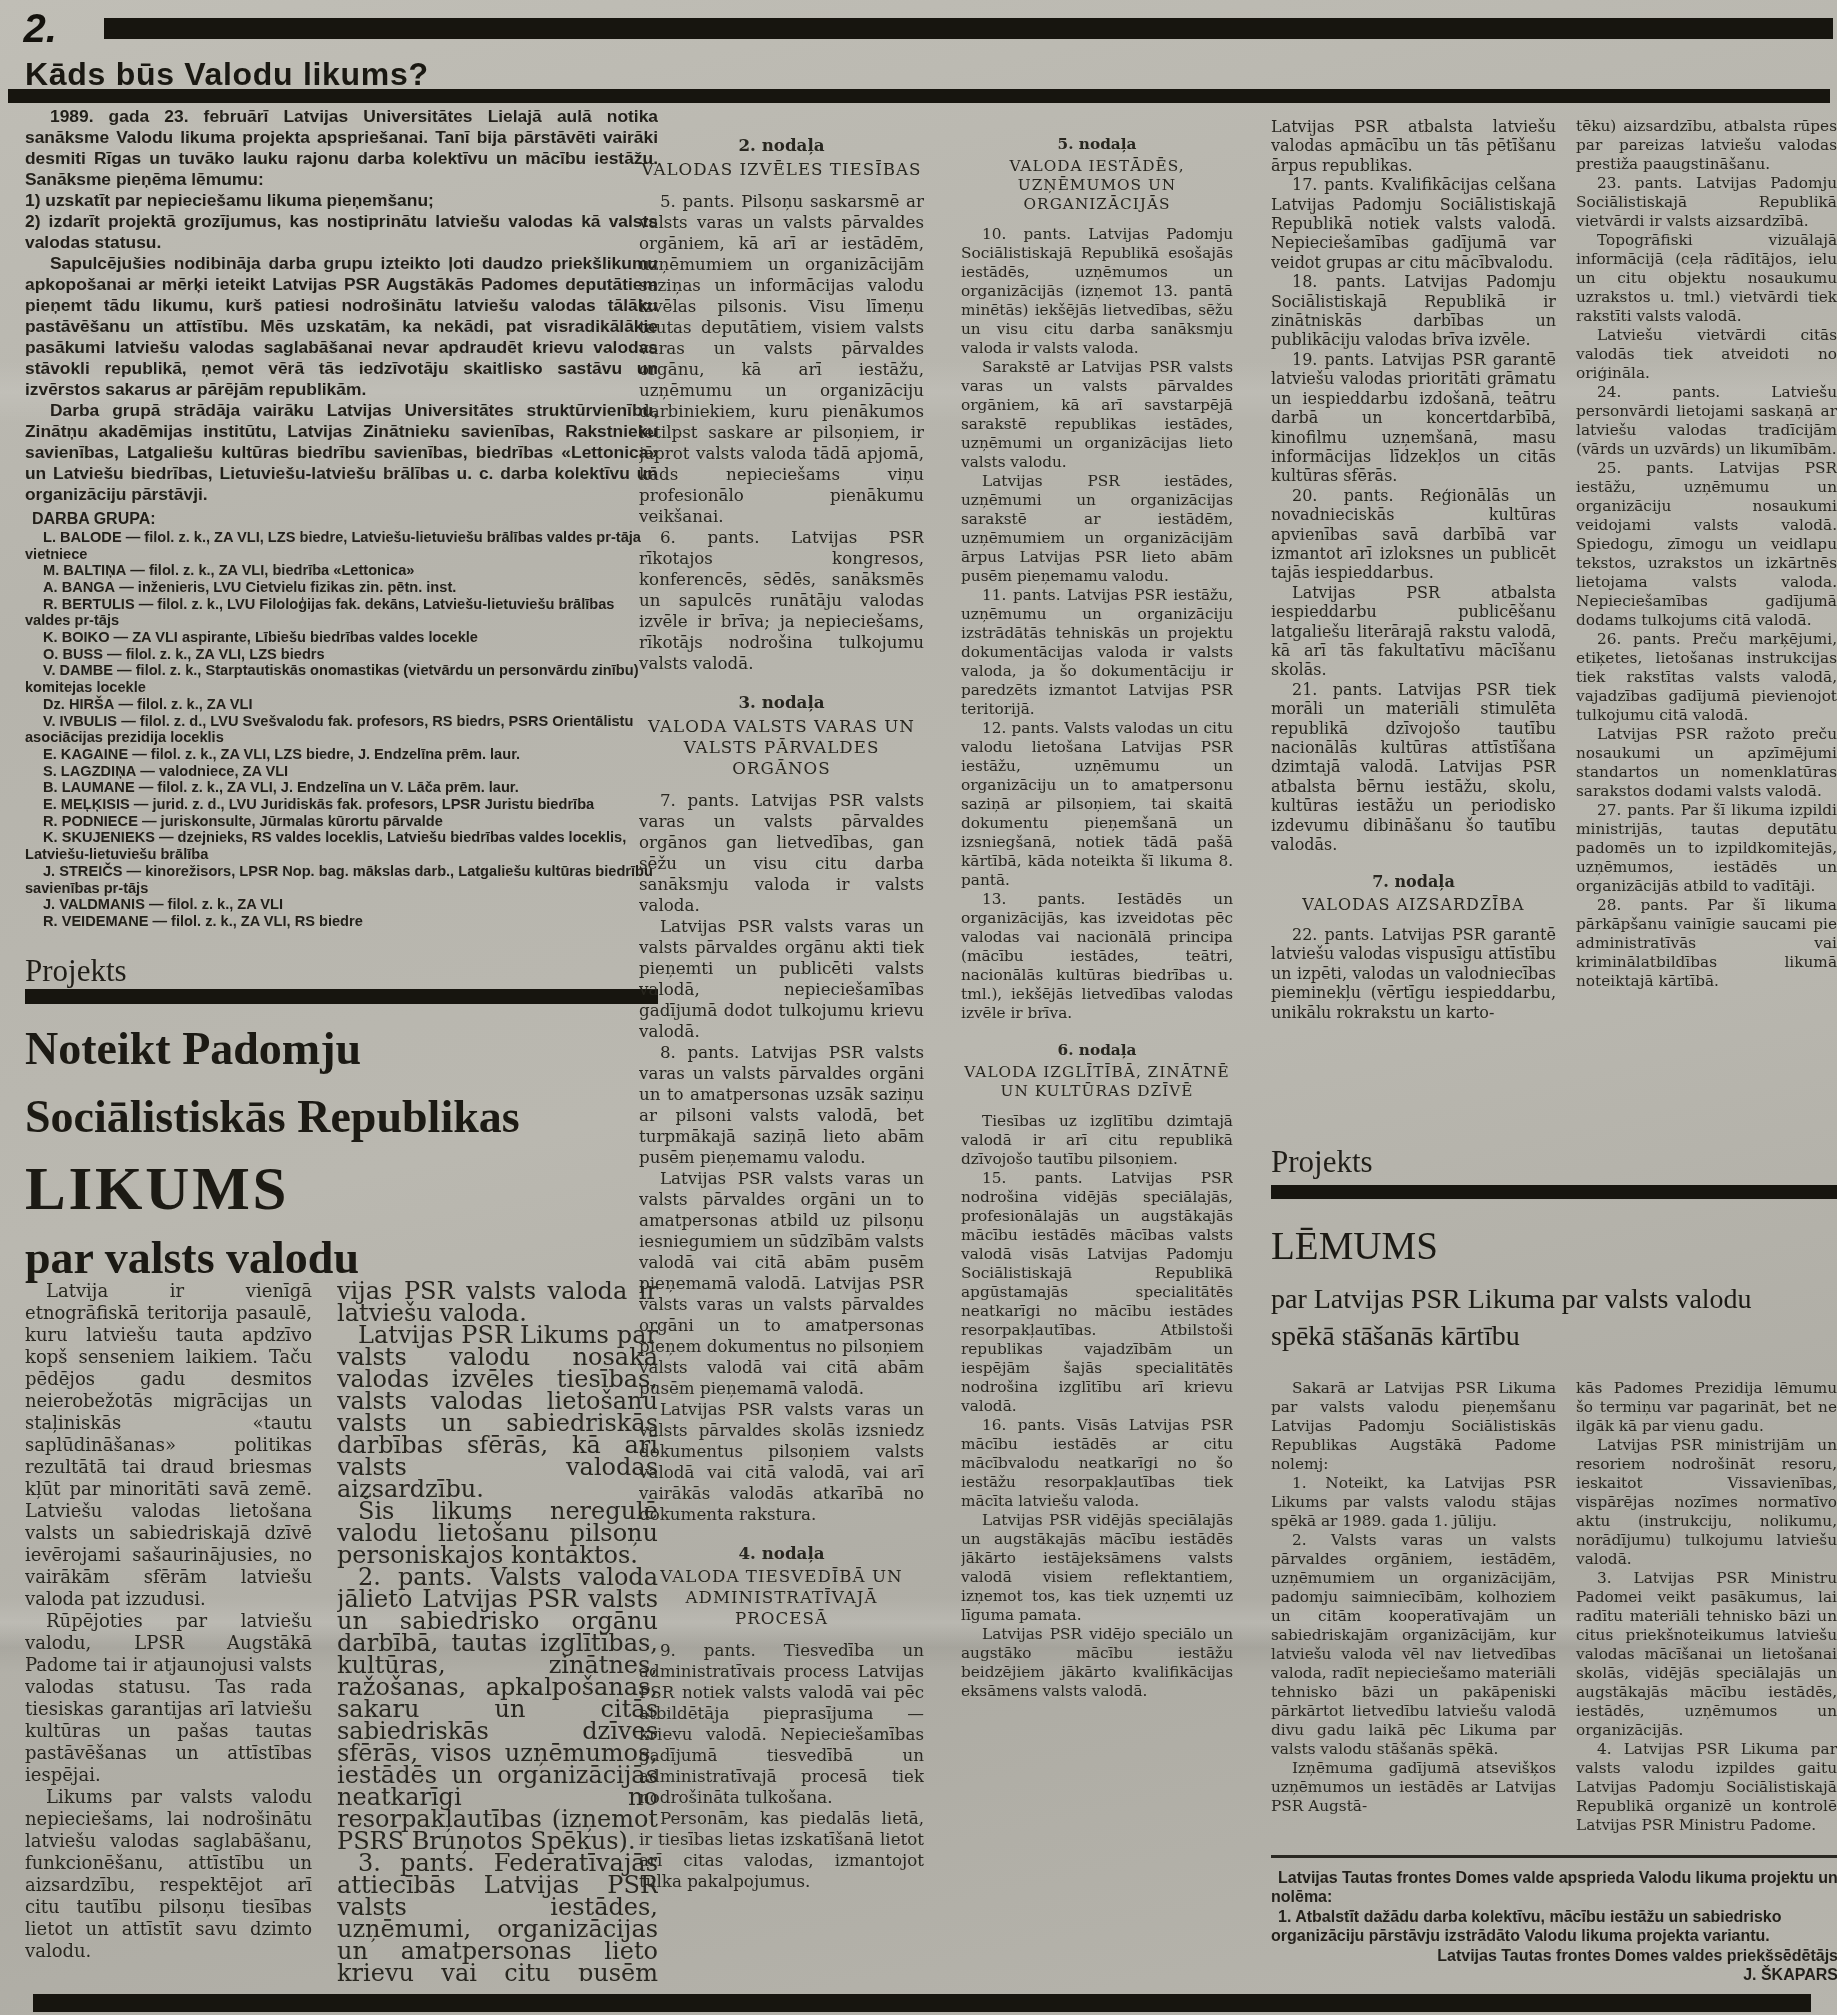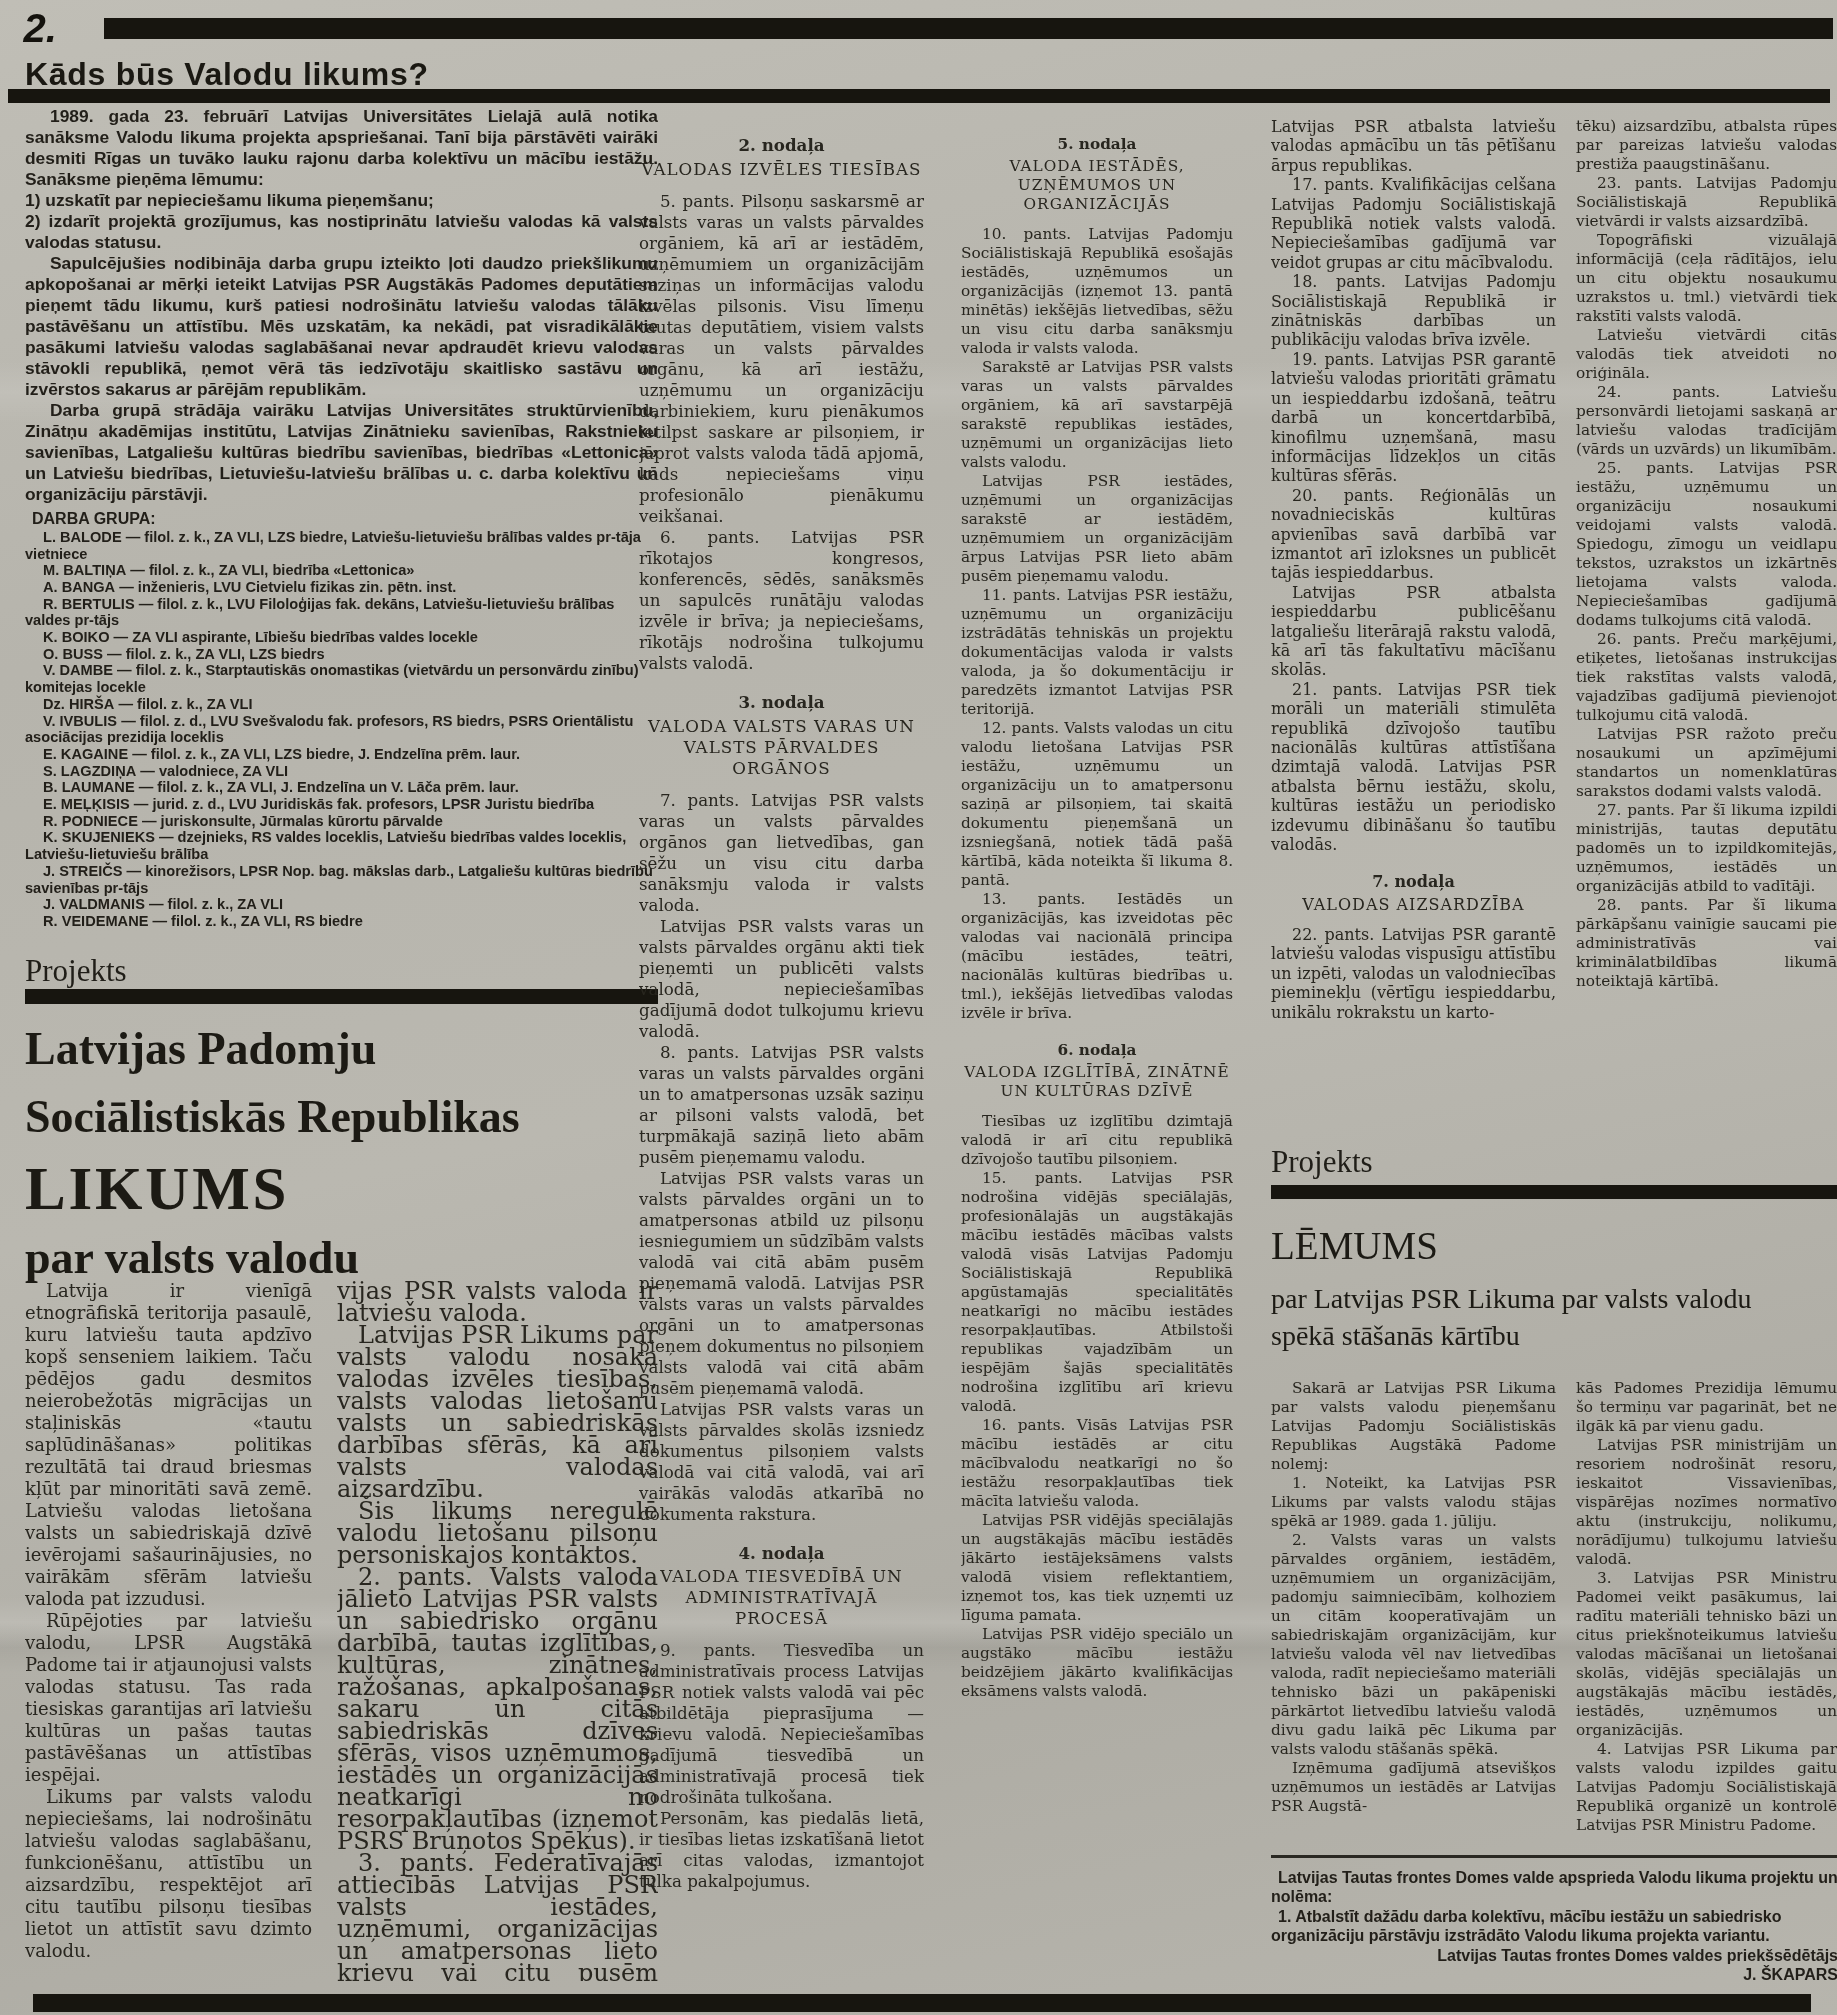--- a/index.html
+++ b/index.html
@@ -85,21 +85,21 @@
       <p class="member"><b>K. SKUJENIEKS</b> — dzejnieks, RS valdes loceklis, Latviešu biedrības valdes loceklis, Latviešu-lietuviešu brālība</p>
       <p class="member"><b>J. STREIČS</b> — kinorežisors, LPSR Nop. bag. mākslas darb., Latgaliešu kultūras biedrību savienības pr-tājs</p>
       <p class="member"><b>J. VALDMANIS</b> — filol. z. k., ZA VLI</p>
       <p class="member"><b>R. VEIDEMANE</b> — filol. z. k., ZA VLI, RS biedre</p>
     </div>
 
   <div class="kicker" style="left:25px;top:953px;">Projekts</div>
   <div class="bar" style="left:25px;top:989px;width:633px;height:15.3px;"></div>
 
   <div class="law-title">
-    <div class="t1">Latvijas Padomju</div>
+    <div class="t1">Noteikt Padomju</div>
     <div class="t2">Sociālistiskās Republikas</div>
     <div class="t3">LIKUMS</div>
     <div class="t4">par valsts valodu</div>
   </div>
 
   <div id="colA" class="flow law-col">
       <p class="">Latvija ir vienīgā etnogrāfiskā teritorija pasaulē, kuru latviešu tauta apdzīvo kopš senseniem laikiem. Taču pēdējos gadu desmitos neierobežotās migrācijas un staļiniskās «tautu saplūdināšanas» politikas rezultātā tai draud briesmas kļūt par minoritāti savā zemē. Latviešu valodas lietošana valsts un sabiedriskajā dzīvē ievērojami sašaurinājusies, no vairākām sfērām latviešu valoda pat izzudusi.</p>
       <p class="">Rūpējoties par latviešu valodu, LPSR Augstākā Padome tai ir atjaunojusi valsts valodas statusu. Tas rada tiesiskas garantijas arī latviešu kultūras un pašas tautas pastāvēšanas un attīstības iespējai.</p>
       <p class="">Likums par valsts valodu nepieciešams, lai nodrošinātu latviešu valodas saglabāšanu, funkcionēšanu, attīstību un aizsardzību, respektējot arī citu tautību pilsoņu tiesības lietot un attīstīt savu dzimto valodu.</p>
     </div>

